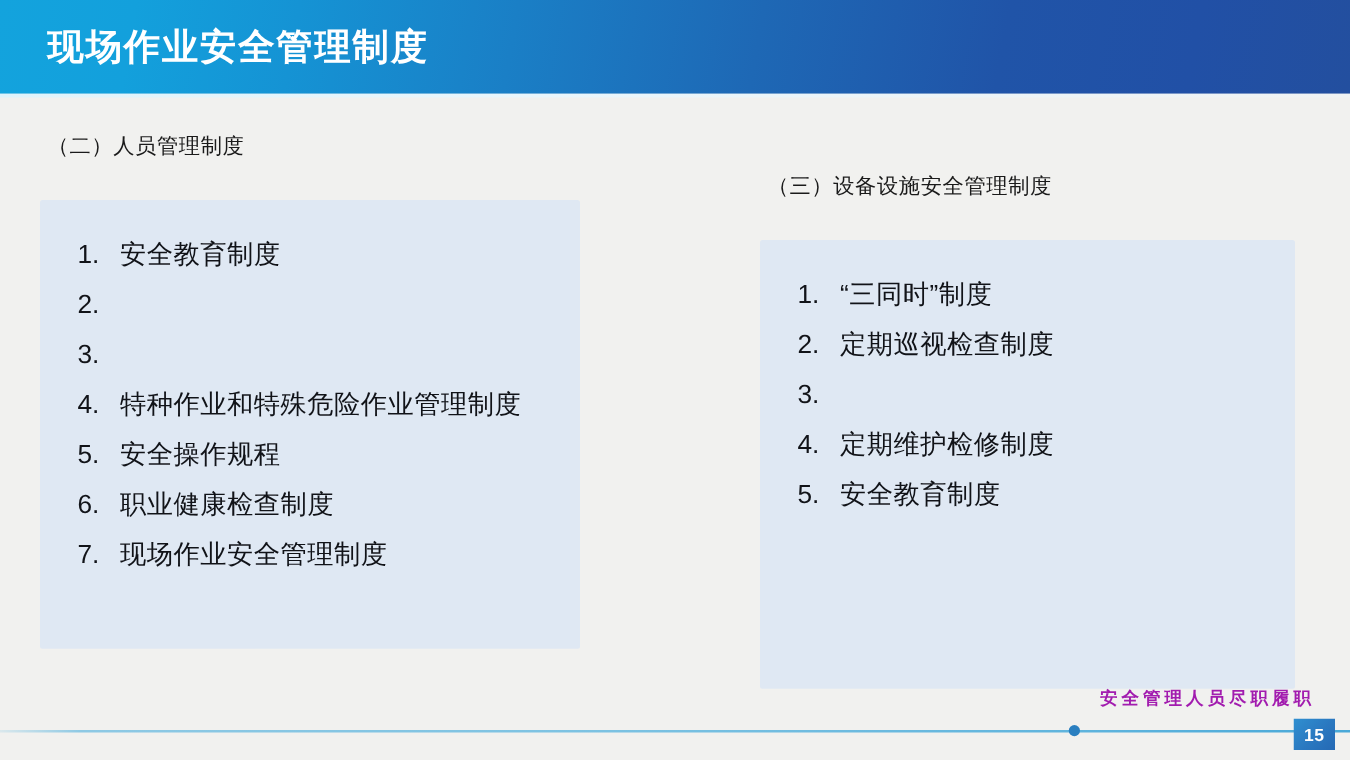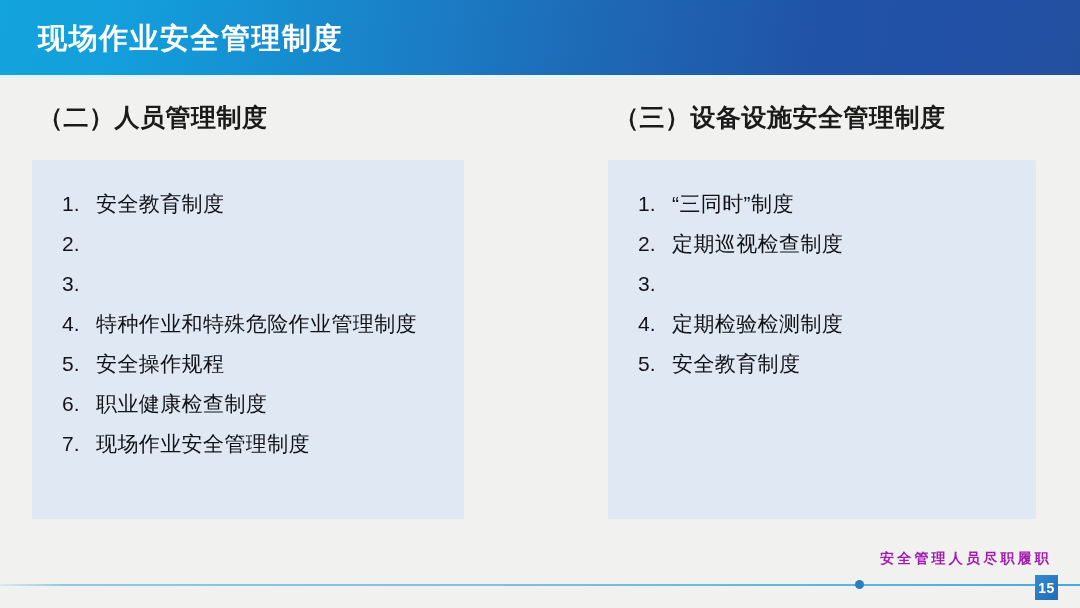--- a/index.html
+++ b/index.html
@@ -49,25 +49,25 @@
     line-height: 38px;
     white-space: nowrap;
   }
 
   
   .column {
     position: absolute;
     top: 100px;
   }
   .column.left  { left: 32px;  width: 432px; }
-  .column.right { left: 608px; width: 428px; }
+  .column.right { left: 608px; width: 428px; margin-top: 32px; }
 
   .section-heading {
-    font-size: 25px;
-    font-weight: bold;
+    font-size: 17px;
+    font-weight: normal;
     color: #1a1a1a;
     letter-spacing: 0.5px;
     line-height: 34px;
     white-space: nowrap;
     margin: 0 0 26px 6px;
   }
 
   .list-card {
     background: #dfe8f3;
     border-radius: 2px;
@@ -135,21 +135,21 @@
     font-weight: bold;
     color: #a21caf;
     letter-spacing: 3.2px;
     line-height: 20px;
     white-space: nowrap;
   }
   .page-badge {
     position: absolute;
     left: 1035px;
     top: 575px;
-    width: 23px;
+    width: 33px;
     height: 25px;
     background: linear-gradient(135deg, #2f8fd0 0%, #2a78c0 55%, #2569b4 100%);
     color: #ffffff;
     font-size: 14px;
     font-weight: bold;
     display: flex;
     align-items: center;
     justify-content: center;
     letter-spacing: 0.5px;
   }
@@ -205,21 +205,21 @@
       </li>
       <li class="list-row">
         <span class="item-number">2.</span>
         <span class="item-text">定期巡视检查制度</span>
       </li>
       <li class="list-row">
         <span class="item-number">3.</span>
       </li>
       <li class="list-row">
         <span class="item-number">4.</span>
-        <span class="item-text">定期检验检测制度</span>
+        <span class="item-text">定期维护检修制度</span>
       </li>
       <li class="list-row">
         <span class="item-number">5.</span>
         <span class="item-text">安全教育制度</span>
       </li>
     </ul>
   </div>
 </div>
 
 <div class="footer-rule"></div>

